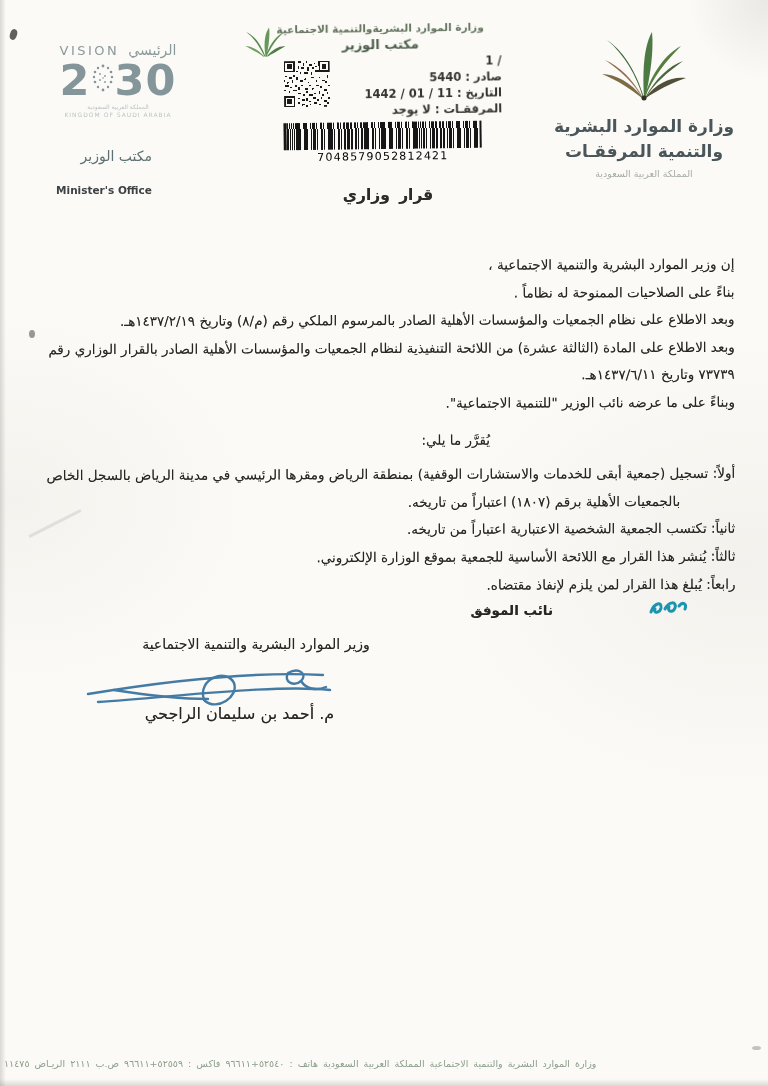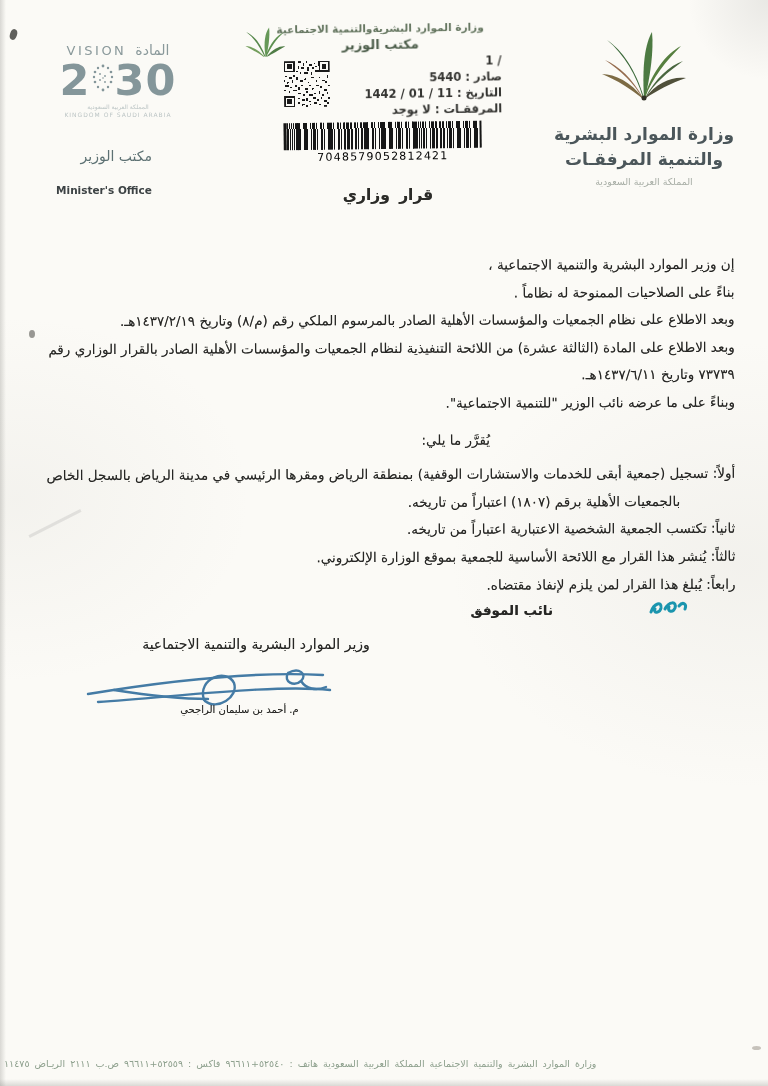--- a/index.html
+++ b/index.html
@@ -47,21 +47,21 @@
       repeating-linear-gradient(90deg,transparent 0 5px,#161616 5px 6px,transparent 6px 11px,#161616 11px 13px,transparent 13px 19px,#161616 19px 20px,transparent 20px 23px);
   }
   .barcode-num{margin-left:25px;width:198px;text-align:center;font-size:11px;letter-spacing:1.2px;color:#26262
 
 4;margin-top:1px;}
 
   
   .ministry{position:absolute;top:30px;left:538px;width:212px;text-align:center;}
   .ministry svg{display:block;margin:0 auto;}
   .m1,.m2{font-size:17px;font-weight:700;color:#4b565a;direction:rtl;line-height:25px;filter:blur(.25px);}
-  .m1{margin-top:20px;}
+  .m1{margin-top:12px;}
   .m3{font-size:9.5px;color:#a8aea6;letter-spacing:1.5px;direction:rtl;margin-top:4px;filter:blur(.35px);}
 
   
   .doc-title{position:absolute;top:186px;left:0;width:768px;text-align:center;
     font-size:15.5px;font-weight:700;color:#2b2b28;direction:rtl;word-spacing:4px;
     text-shadow:0 0 .5px rgba(60,60,55,.55);padding-left:8px;}
   .body-text{position:absolute;top:252px;right:33px;left:35px;direction:rtl;text-align:right;
     font-size:13.5px;line-height:27.6px;color:#262624;transform:rotate(-.2deg);
     text-shadow:0 0 .5px rgba(60,60,55,.5);}
   .body-text p{margin:0;}
@@ -69,41 +69,41 @@
   .item{padding-right:55px;text-indent:-55px;}
   .closing{position:absolute;top:602px;right:215px;font-size:13.5px;font-weight:700;color:#262624;
     direction:rtl;text-shadow:0 0 .5px rgba(60,60,55,.5);}
   .paraph{position:absolute;left:648px;top:596px;}
 
   
   .sig-title{position:absolute;top:636px;left:130px;width:252px;text-align:center;direction:rtl;
     font-size:14px;color:#262624;text-shadow:0 0 .5px rgba(60,60,55,.5);}
   .sig-mark{position:absolute;top:654px;left:80px;}
   .sig-name{position:absolute;top:704px;left:132px;width:215px;text-align:center;direction:rtl;
-    font-size:10px;color:#262624;text-shadow:0 0 .5px rgba(60,60,55,.5);}
+    font-size:16px;color:#262624;text-shadow:0 0 .5px rgba(60,60,55,.5);}
 
   
   .footer{position:absolute;top:1058px;right:10px;left:4px;direction:rtl;text-align:left;
     font-size:9.5px;color:#8b9e8b;white-space:nowrap;word-spacing:2px;filter:blur(.3px);}
 
   
   .speck1{position:absolute;left:10px;top:29px;width:7px;height:11px;background:#3a3a36;border-radius:45%;transform:rotate(18deg);opacity:.8;}
   .speck2{position:absolute;left:29px;top:330px;width:6px;height:8px;background:#474742;border-radius:50%;opacity:.55;}
   .streak{position:absolute;left:26px;top:522px;width:58px;height:3px;background:rgba(120,120,116,.16);transform:rotate(-27deg);}
   .speck3{position:absolute;left:752px;top:1046px;width:9px;height:4px;background:rgba(120,110,100,.4);border-radius:50%;}
 </style>
 </head>
 <body>
 
 <div class="page">
 
   <div class="vision">
     <div class="v-line1">
       <span class="en">VISION</span>
-      <span class="ar">المادة</span>
+      <span class="ar">الرئيسي</span>
     </div>
     <div class="v-year">
       <span>2</span>
       <span><svg width="24" height="32" viewBox="0 0 24 32" aria-hidden="true">
         <g fill="#84969a">
           <circle cx="12" cy="3" r="1.4"></circle>
               <circle cx="7" cy="5" r="1.2"></circle>
               <circle cx="17" cy="5" r="1.2"></circle>
           <circle cx="4" cy="9" r="1.3"></circle>
               <circle cx="20" cy="9" r="1.3"></circle>

